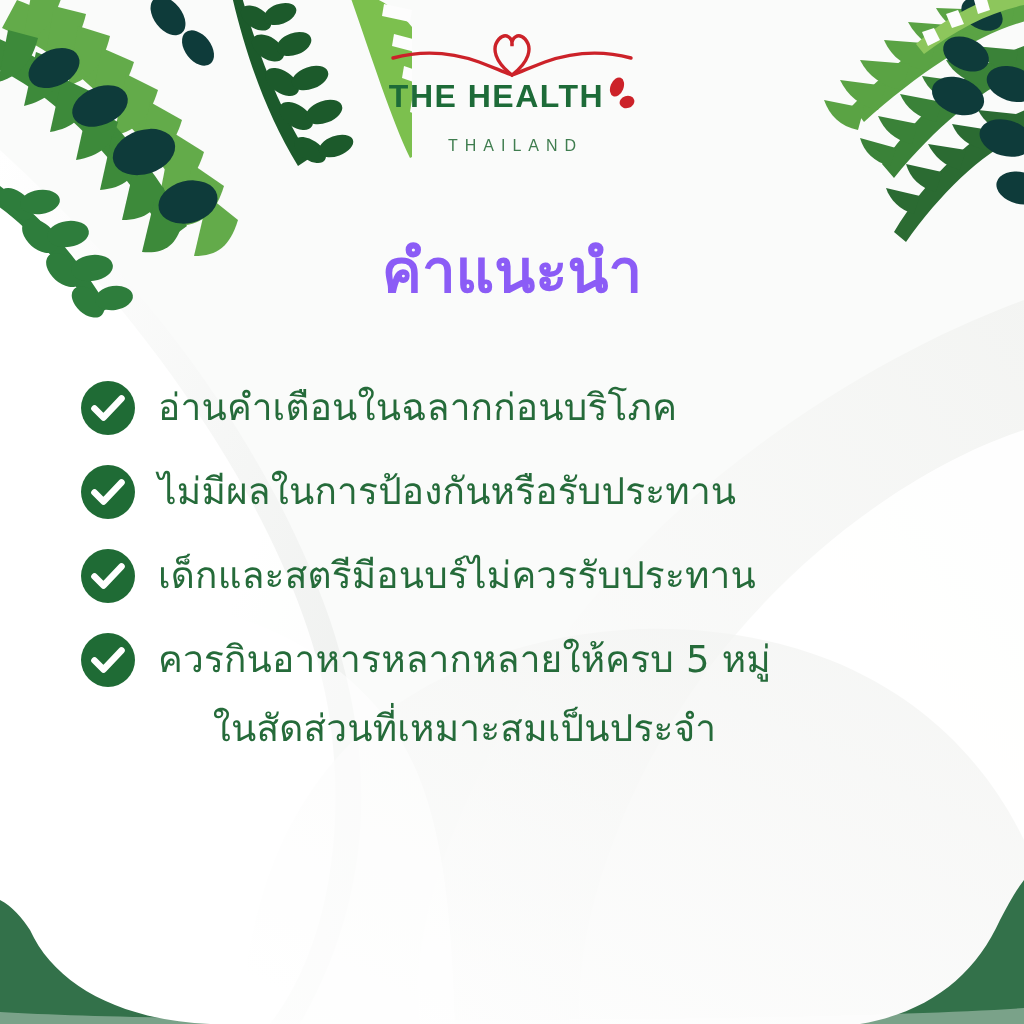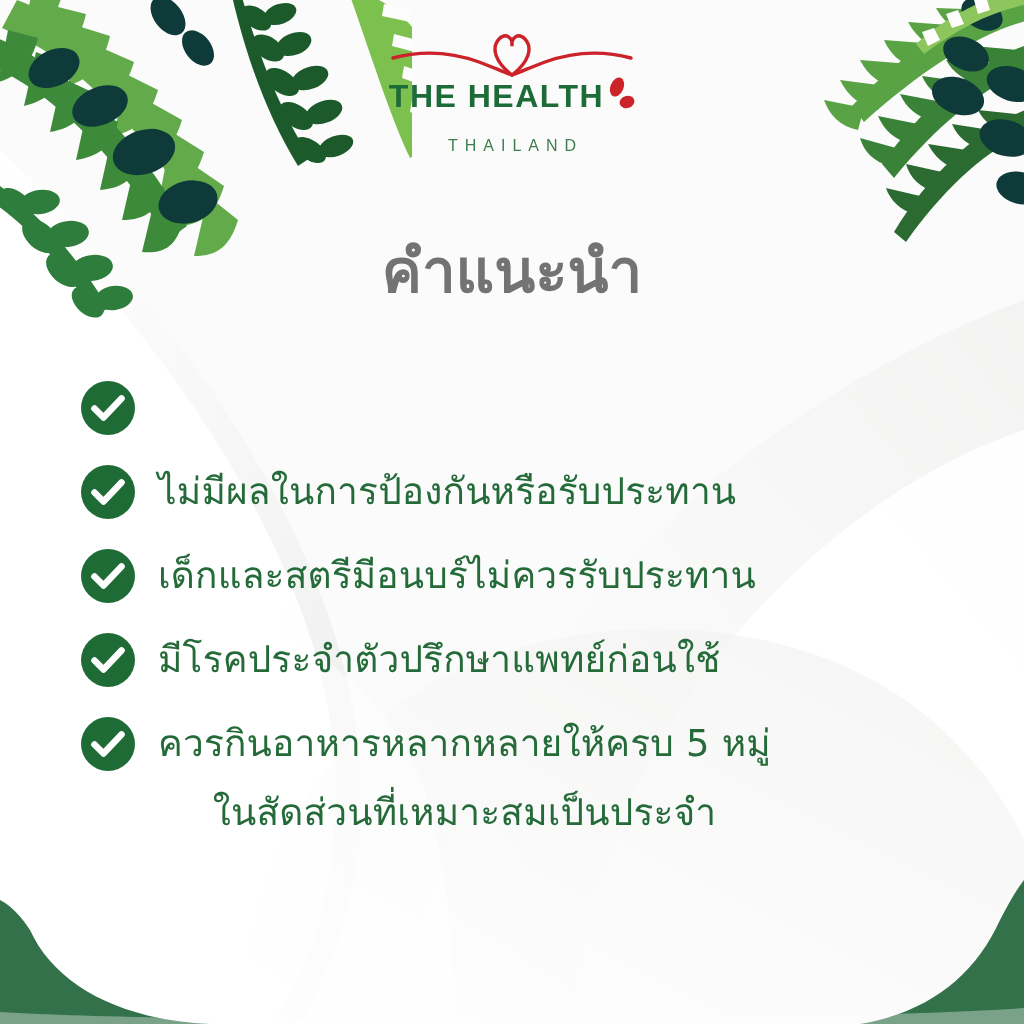--- a/index.html
+++ b/index.html
@@ -49,21 +49,21 @@
     padding-left:7px;
   }
 
   
   .title {
     position:absolute; left:0; right:0; top:238px;
     text-align:center;
     font-family:"DejaVu Sans", sans-serif;
     font-weight:700;
     font-size:60px;
-    color:#737373;
+    color:#8b5cf6;
     line-height:1.1;
   }
 
   
   .list { position:absolute; left:80px; top:378px; width:880px; }
   .list-item { display:flex; align-items:flex-start; margin-bottom:26px; }
   .list-item.last { margin-bottom:0;text-align:center; }
   .check-wrap { width:64px; flex:0 0 64px; padding-top:2px; }
   .check-icon { display:block; width:56px; height:56px; }
   .item-text {
@@ -265,20 +265,23 @@
 
   <div class="list">
 
     <div class="list-item">
       <div class="check-wrap">
         <svg class="check-icon" viewBox="0 0 56 56" aria-hidden="true">
           <circle cx="28" cy="28" r="27" fill="#1f6b35"></circle>
           <path d="M14.5,28.5 L23.5,37.5 L41.5,18.5" fill="none" stroke="#ffffff" stroke-width="6.6" stroke-linecap="round" stroke-linejoin="round"></path>
         </svg>
       </div>
+      <div class="item-text">
+        <span class="line">อ่านคำเตือนในฉลากก่อนบริโภค</span>
+      </div>
     </div>
 
     <div class="list-item">
       <div class="check-wrap">
         <svg class="check-icon" viewBox="0 0 56 56" aria-hidden="true">
           <circle cx="28" cy="28" r="27" fill="#1f6b35"></circle>
           <path d="M14.5,28.5 L23.5,37.5 L41.5,18.5" fill="none" stroke="#ffffff" stroke-width="6.6" stroke-linecap="round" stroke-linejoin="round"></path>
         </svg>
       </div>
       <div class="item-text">
@@ -291,31 +294,20 @@
         <svg class="check-icon" viewBox="0 0 56 56" aria-hidden="true">
           <circle cx="28" cy="28" r="27" fill="#1f6b35"></circle>
           <path d="M14.5,28.5 L23.5,37.5 L41.5,18.5" fill="none" stroke="#ffffff" stroke-width="6.6" stroke-linecap="round" stroke-linejoin="round"></path>
         </svg>
       </div>
       <div class="item-text">
         <span class="line">เด็กและสตรีมีอนบร์ไม่ควรรับประทาน</span>
       </div>
     </div>
 
-    <div class="list-item">
-      <div class="check-wrap">
-        <svg class="check-icon" viewBox="0 0 56 56" aria-hidden="true">
-          <circle cx="28" cy="28" r="27" fill="#1f6b35"></circle>
-          <path d="M14.5,28.5 L23.5,37.5 L41.5,18.5" fill="none" stroke="#ffffff" stroke-width="6.6" stroke-linecap="round" stroke-linejoin="round"></path>
-        </svg>
-      </div>
-      <div class="item-text">
-        <span class="line">มีโรคประจำตัวปรึกษาแพทย์ก่อนใช้</span>
-      </div>
-    </div>
 
     <div class="list-item last">
       <div class="check-wrap">
         <svg class="check-icon" viewBox="0 0 56 56" aria-hidden="true">
           <circle cx="28" cy="28" r="27" fill="#1f6b35"></circle>
           <path d="M14.5,28.5 L23.5,37.5 L41.5,18.5" fill="none" stroke="#ffffff" stroke-width="6.6" stroke-linecap="round" stroke-linejoin="round"></path>
         </svg>
       </div>
       <div class="item-text">
         <span class="line">ควรกินอาหารหลากหลายให้ครบ 5 หมู่</span>

